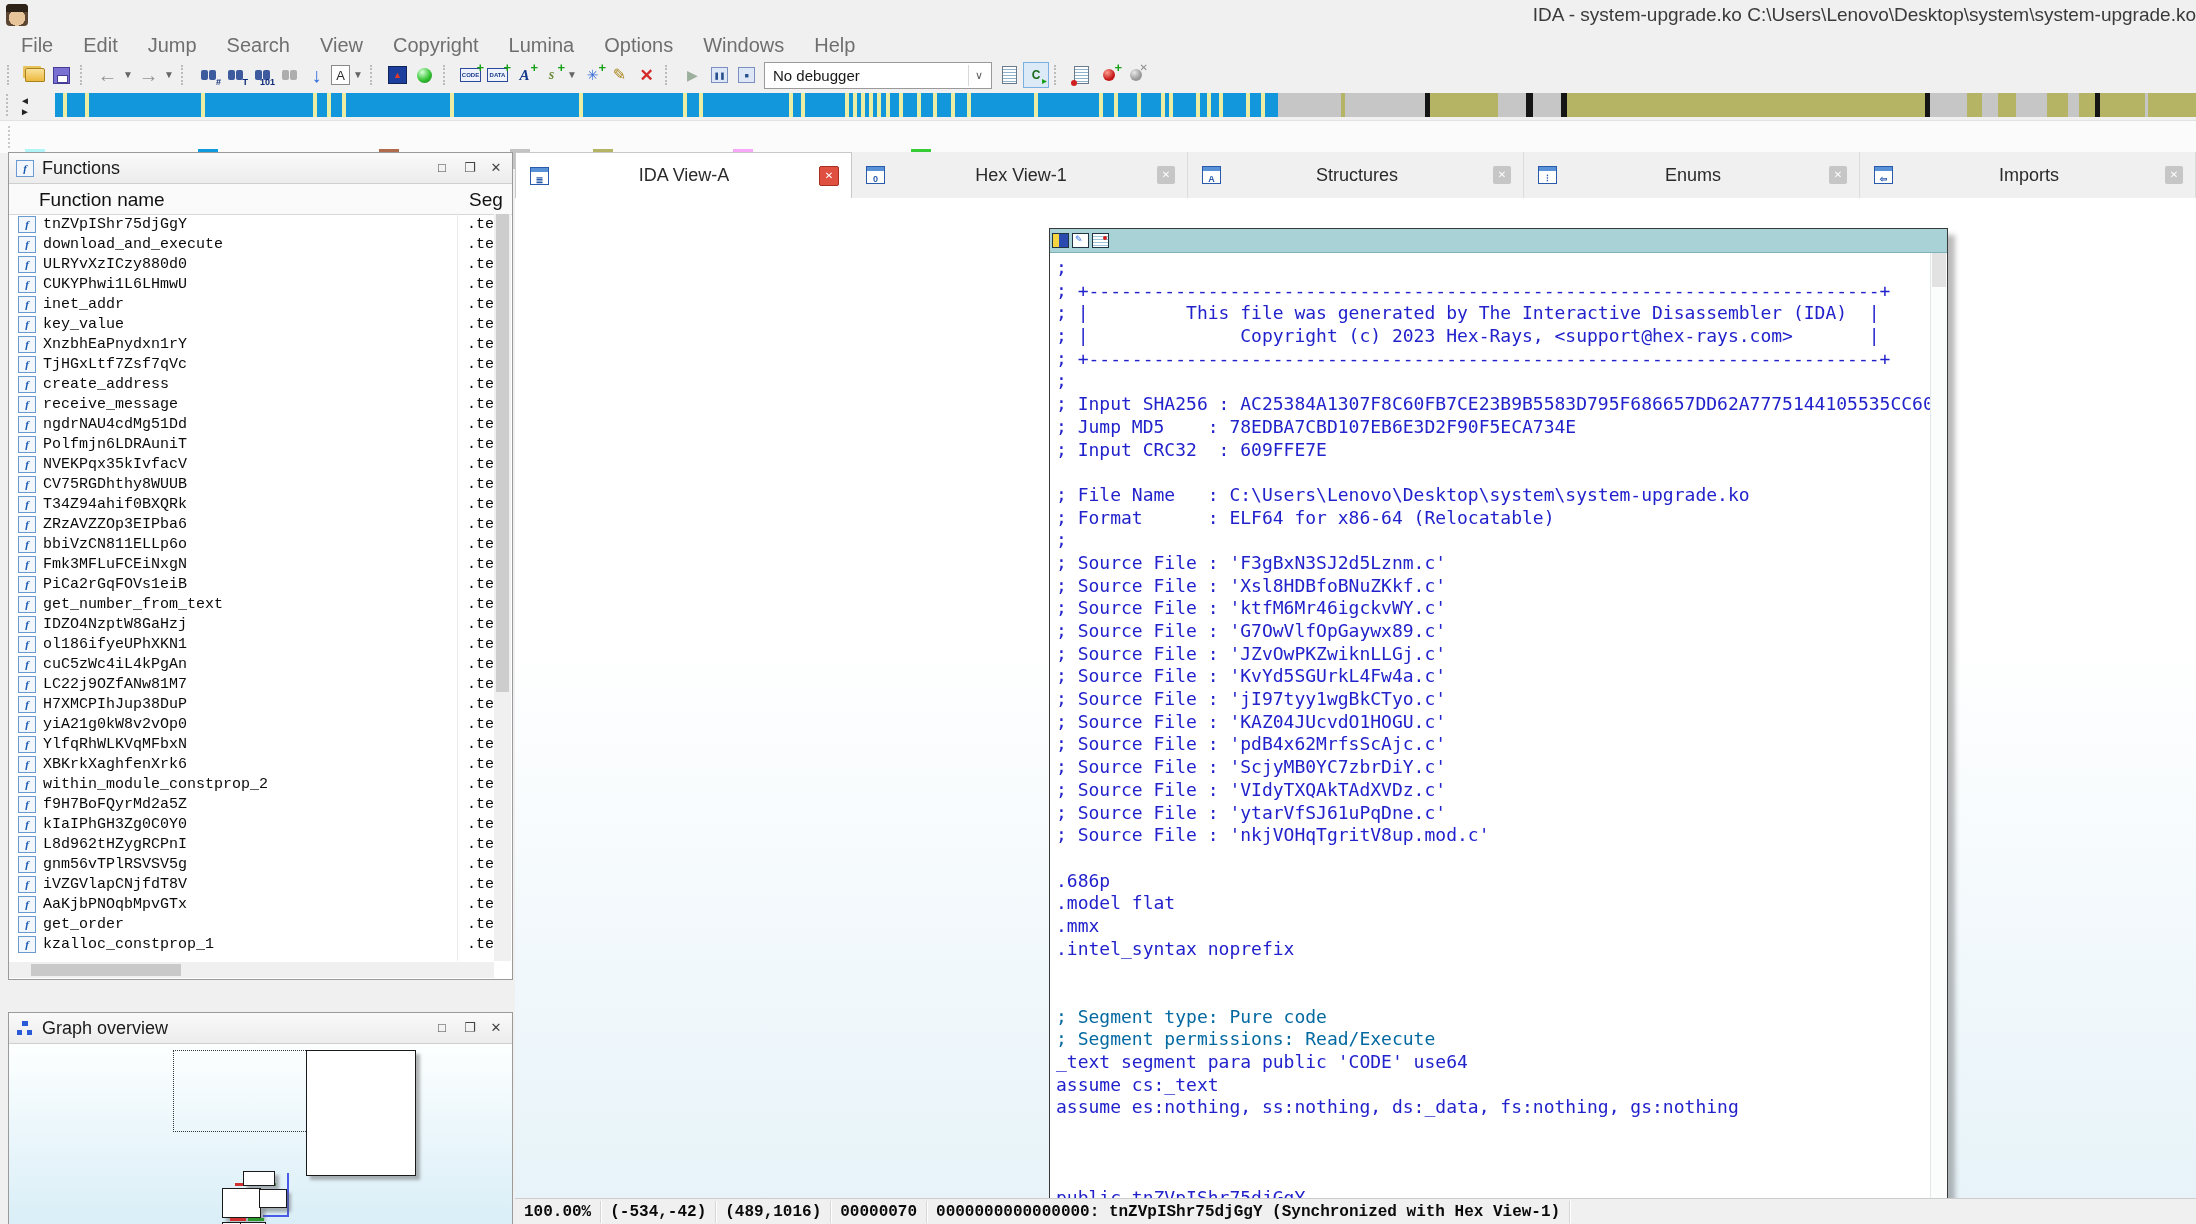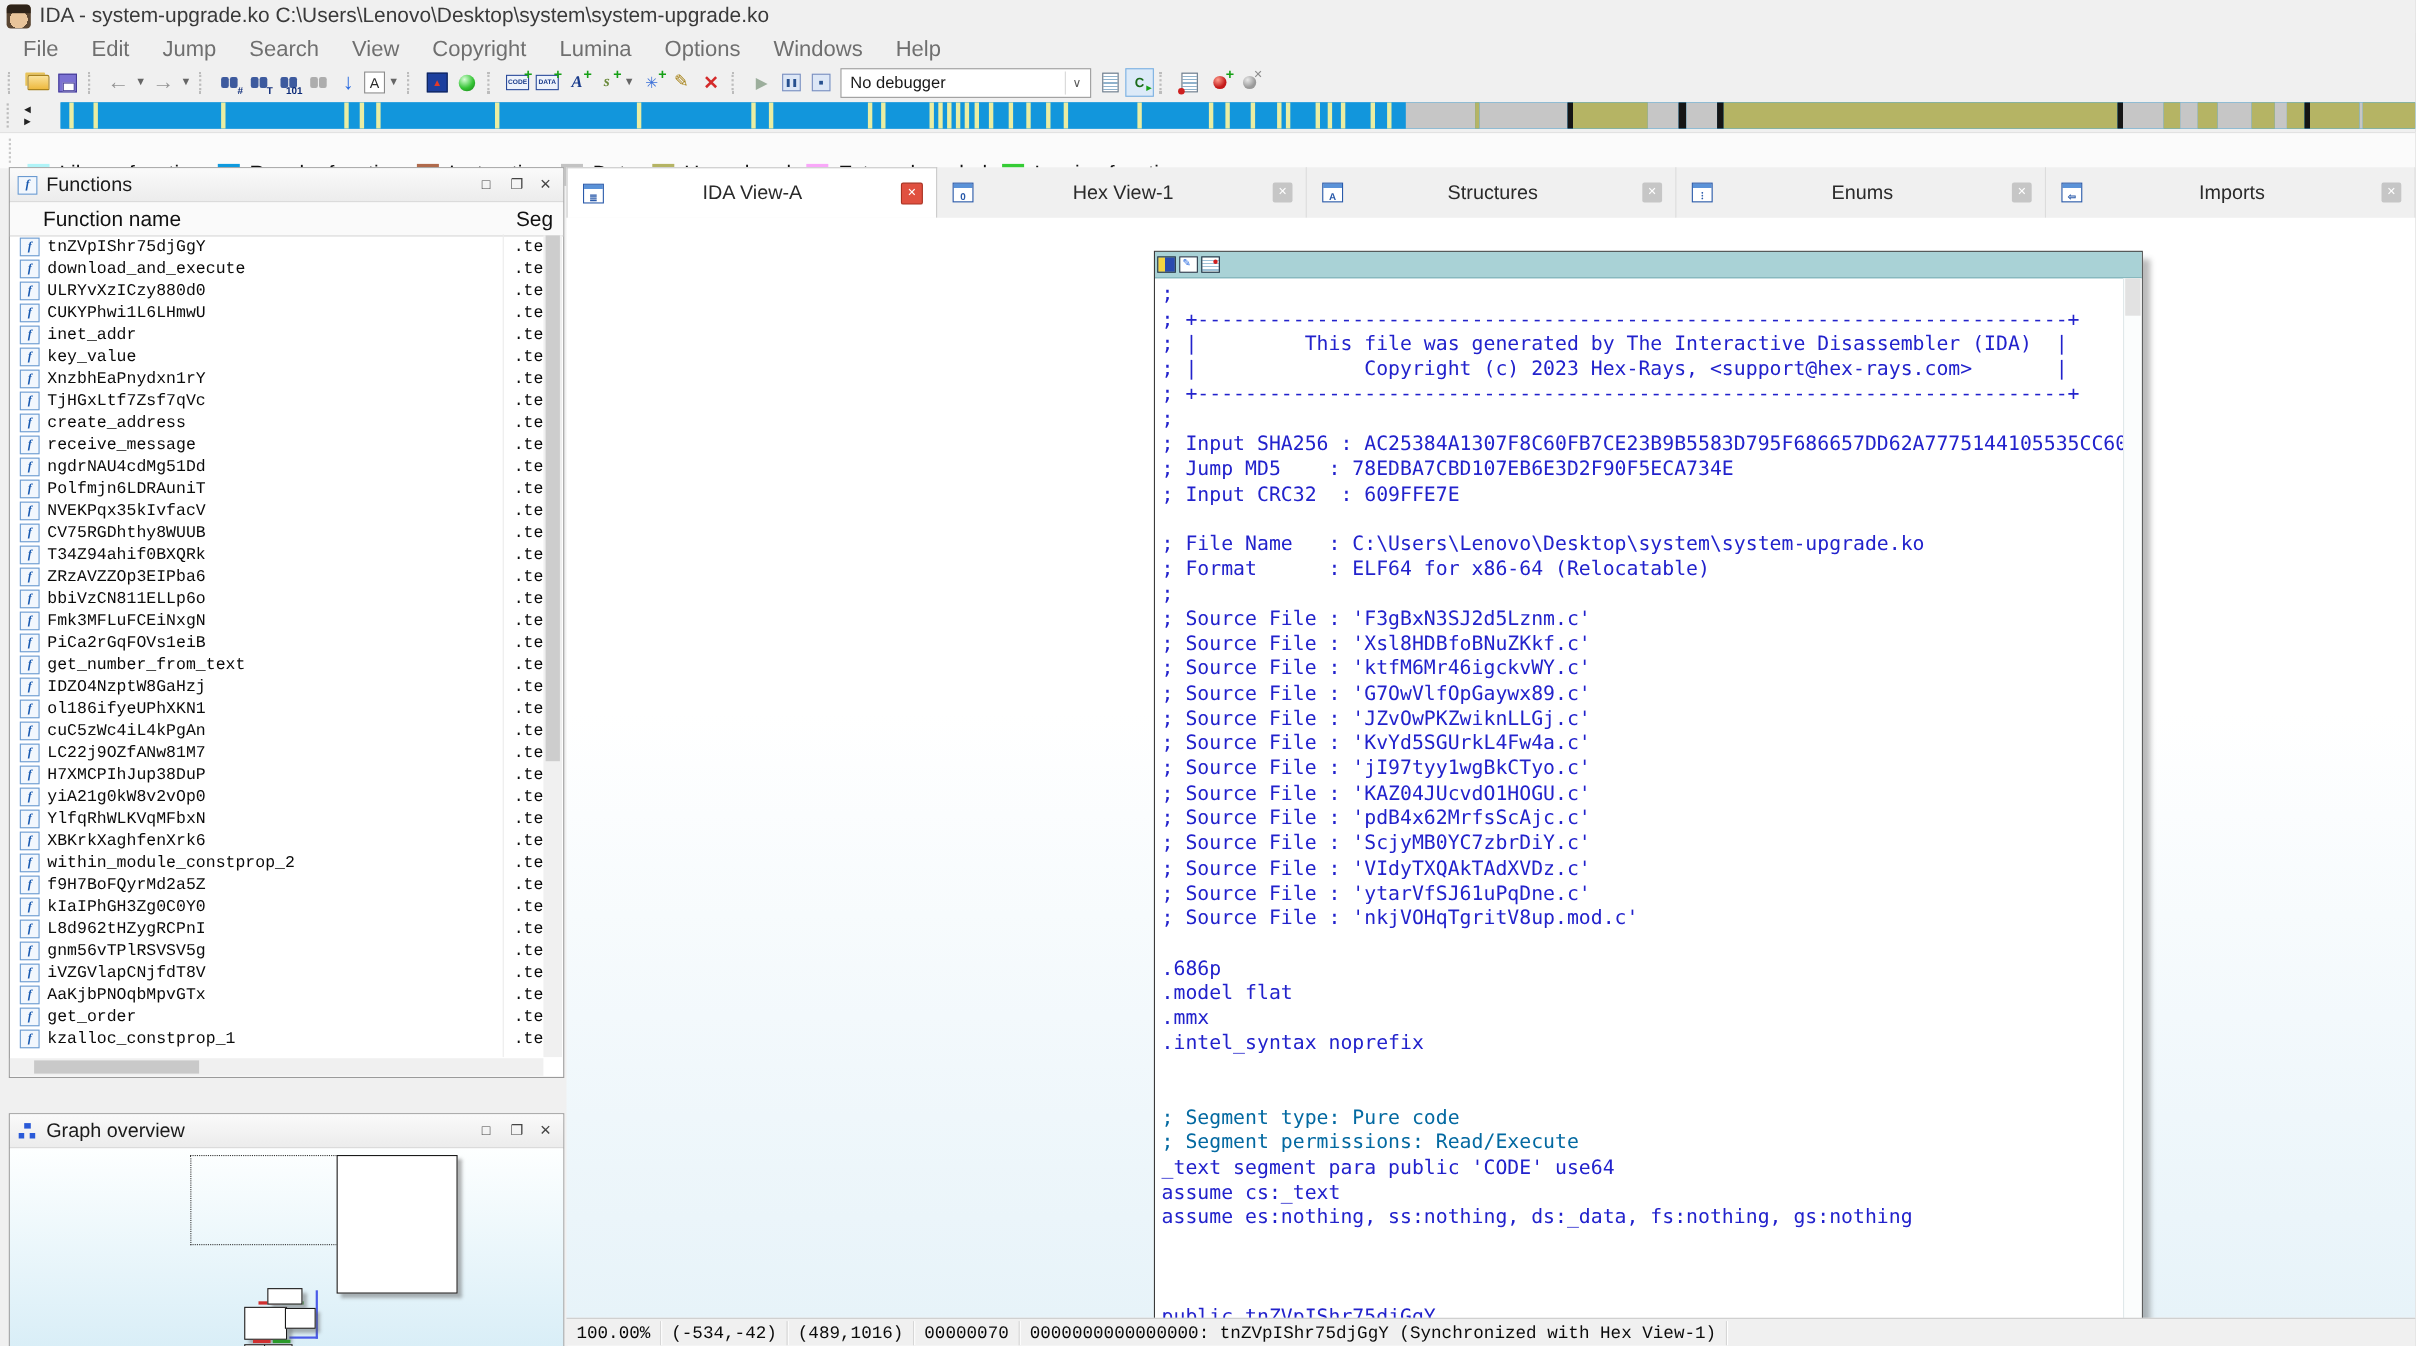--- a/index.html
+++ b/index.html
@@ -1,19 +1,19 @@
 <!DOCTYPE html>
 <html><head>
 <meta charset="utf-8">
 <style>
   html,body{margin:0;padding:0;background:#d8d8d8;}
   #app{position:relative;width:2196px;height:1224px;background:#f0f0f0;overflow:hidden;
        font-family:"Liberation Sans",sans-serif;-webkit-font-smoothing:antialiased;}
   
-  #titlebar{position:absolute;left:0;top:0;width:2196px;height:30px;background:#f0f0f0;display:flex;align-items:center;}
+  #titlebar{position:absolute;left:0;top:0;width:2196px;height:30px;background:#f0f0f0;display:flex;align-items:center;justify-content:space-between;}
   #app-icon{width:22px;height:22px;margin:0 8px 0 6px;border-radius:4px;position:relative;overflow:hidden;
             background:radial-gradient(circle at 50% 62%,#e8c49a 0 46%,#5a4632 47%);}
   #app-icon::before{content:"";position:absolute;left:0;top:0;width:100%;height:8px;background:#2e2318;}
   #title-text{font-size:19px;color:#3a3a3a;}
   
   #menubar{position:absolute;left:0;top:30px;width:2196px;height:30px;display:flex;align-items:center;padding-left:6px;}
   .menu-item{padding:0 15px;font-size:20px;color:#6f6f6f;height:30px;line-height:30px;}
   
   #toolbar{position:absolute;left:0;top:60px;width:2196px;height:30px;display:flex;align-items:center;padding-left:2px;}
   .tb-grip{width:5px;height:20px;border-left:2px dotted #bcbcbc;margin:0 7px 0 5px;}
@@ -132,21 +132,21 @@
   #dastext{position:absolute;left:0;top:24px;right:16px;bottom:0;overflow:hidden;padding:4px 0 0 6px;}
   .das-line{font-family:"DejaVu Sans Mono",monospace;font-size:18px;line-height:22.7px;height:22.7px;
       white-space:pre;color:#2222cc;}
   .das-line.gray{color:#0369a1;}
   #dasscroll{position:absolute;right:0;top:24px;width:16px;bottom:0;background:#fbfdfd;border-left:1px solid #e0e8ea;}
   #dasthumb{position:absolute;left:1px;right:1px;top:0;height:34px;background:#e2e2e2;}
   
   #statusbar{position:absolute;left:515px;top:1198px;width:1681px;height:26px;background:#f0f0f0;
       border-top:1px solid #cccccc;display:flex;align-items:center;}
   .sb-cell{font-family:"Liberation Mono",monospace;font-size:16px;color:#0a0a0a;padding:0 9px;
-      border-right:1px solid #d6d6d6;box-shadow:1px 0 0 #ffffff;height:22px;line-height:22px;white-space:pre;}
+      border-right:1px solid #d6d6d6;box-shadow:1px 0 0 #ffffff;height:22px;line-height:22px;white-space:pre;font-weight:bold;}
 </style>
 </head>
 <body>
 
 <div id="app">
 
   <div id="titlebar">
     <div id="app-icon"></div>
     <div id="title-text">IDA - system-upgrade.ko C:\Users\Lenovo\Desktop\system\system-upgrade.ko</div>
   </div>

